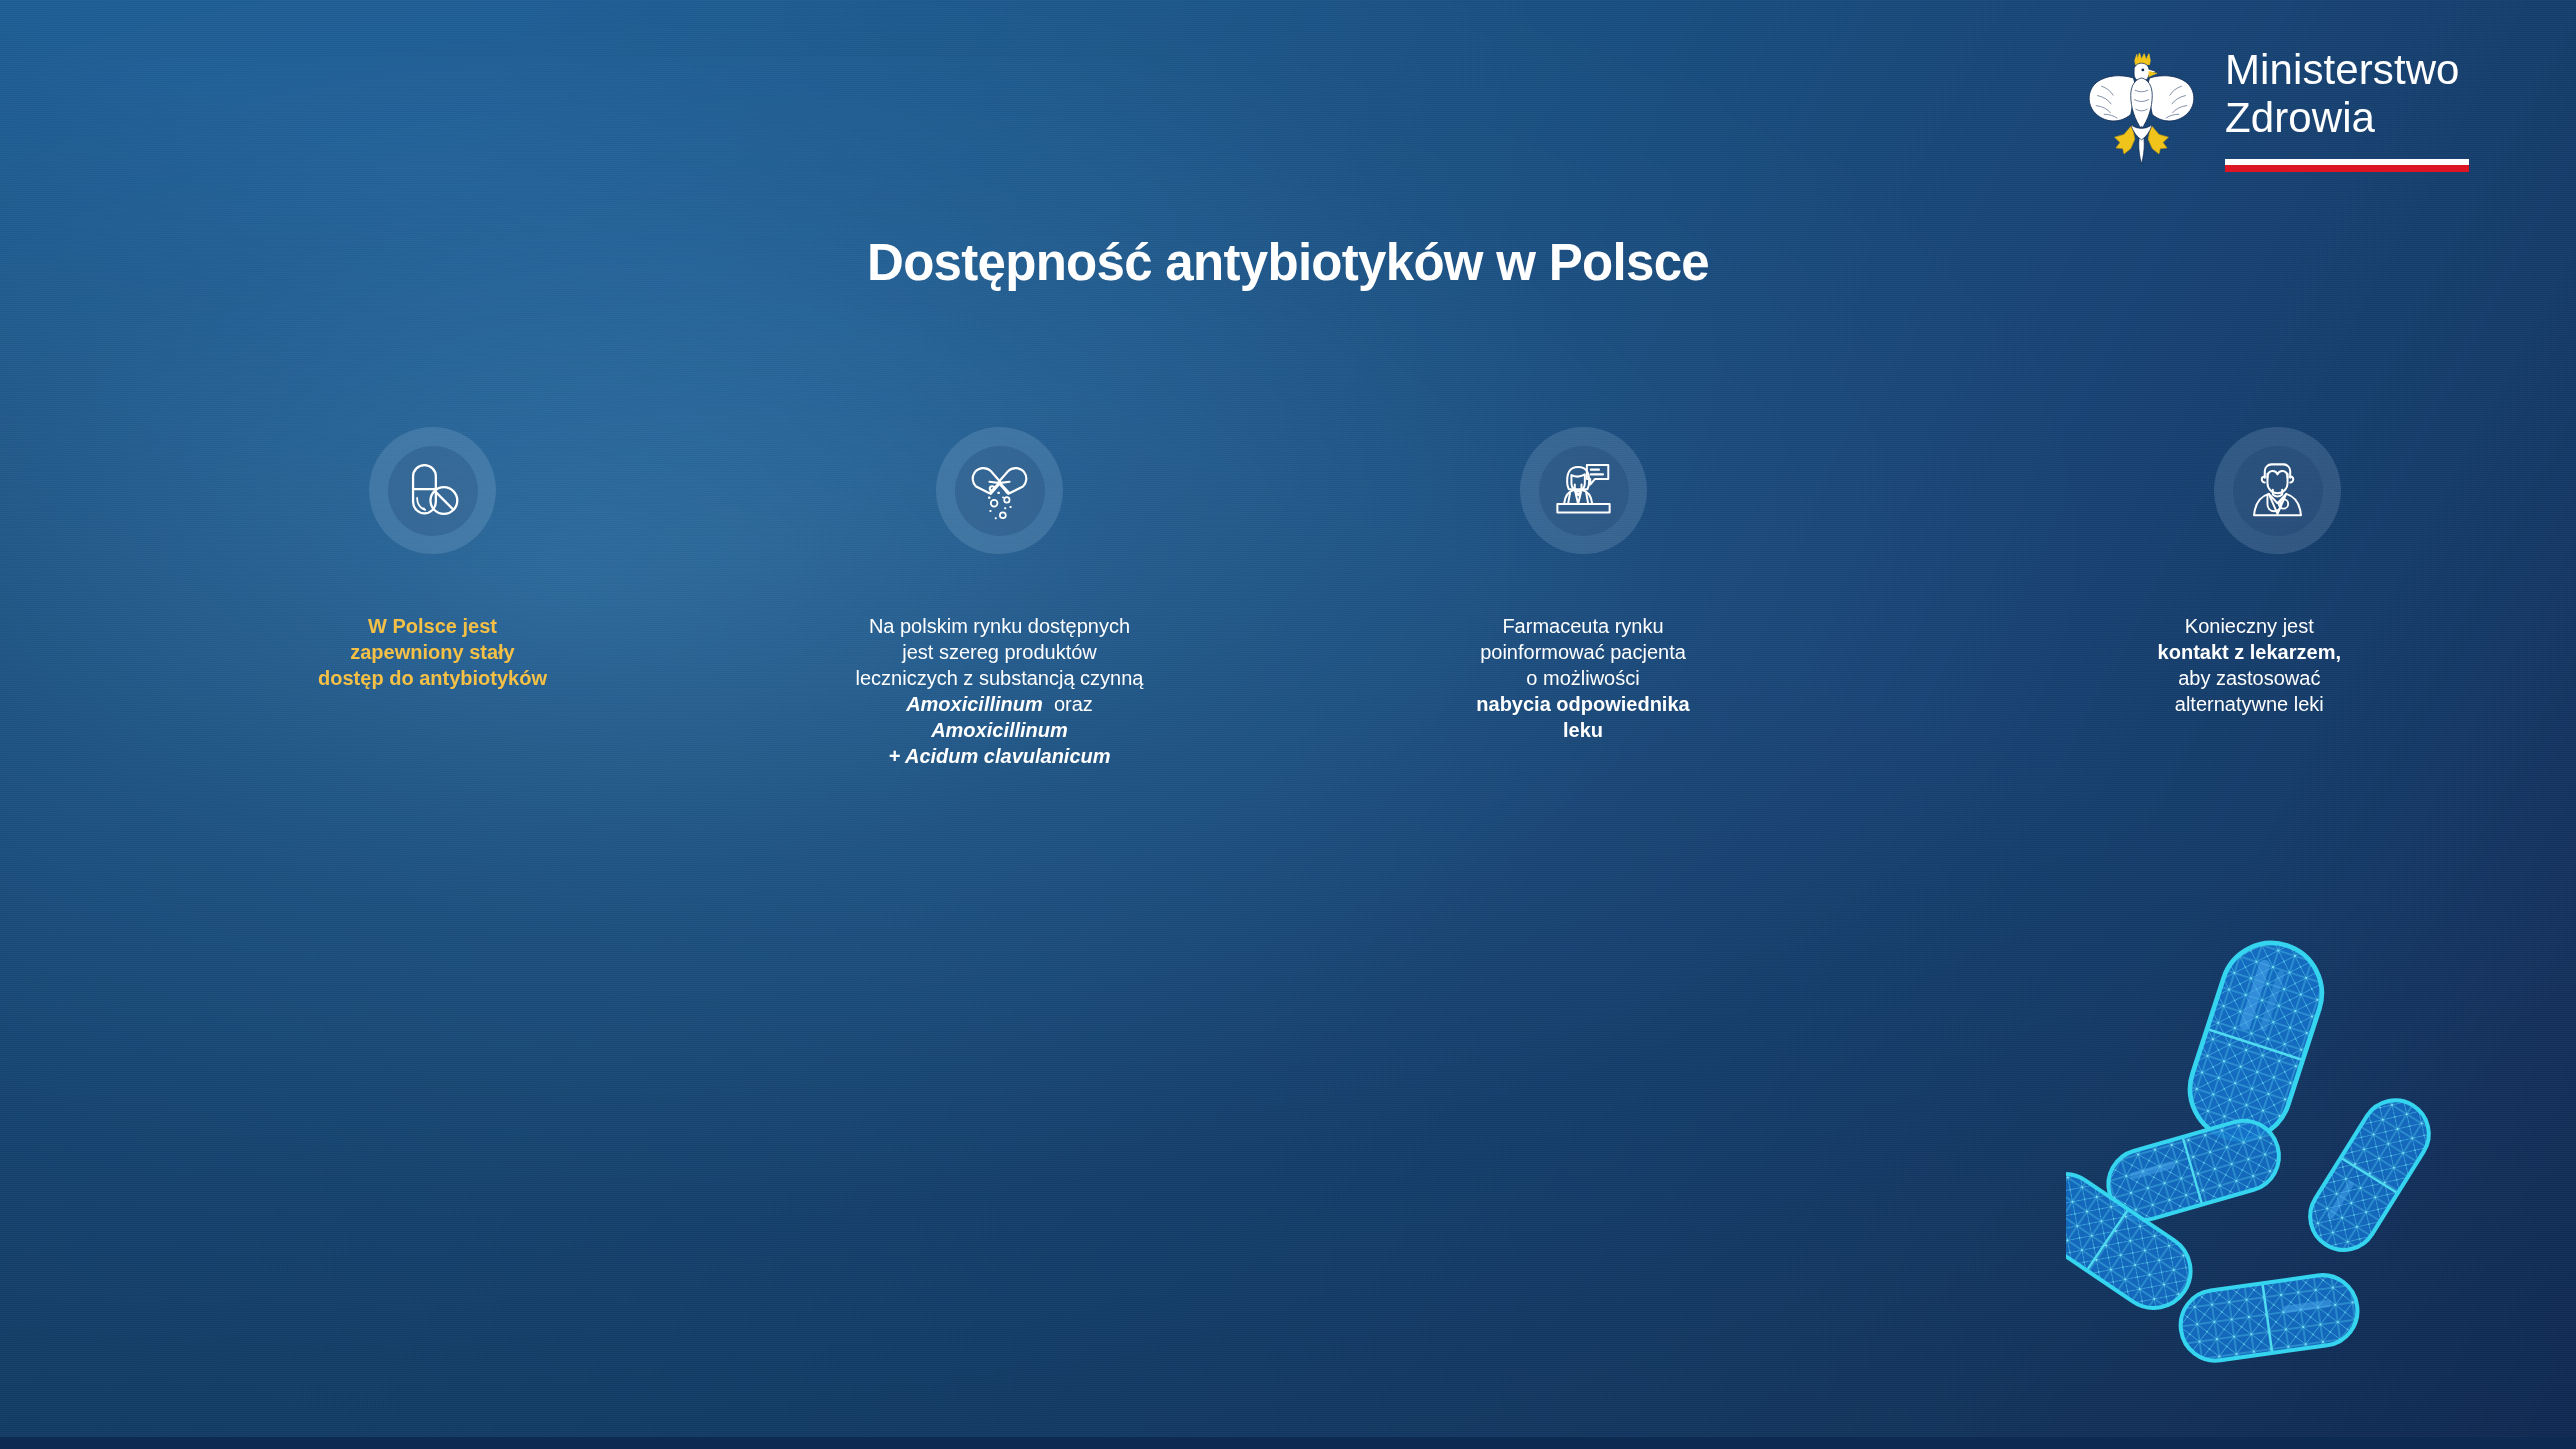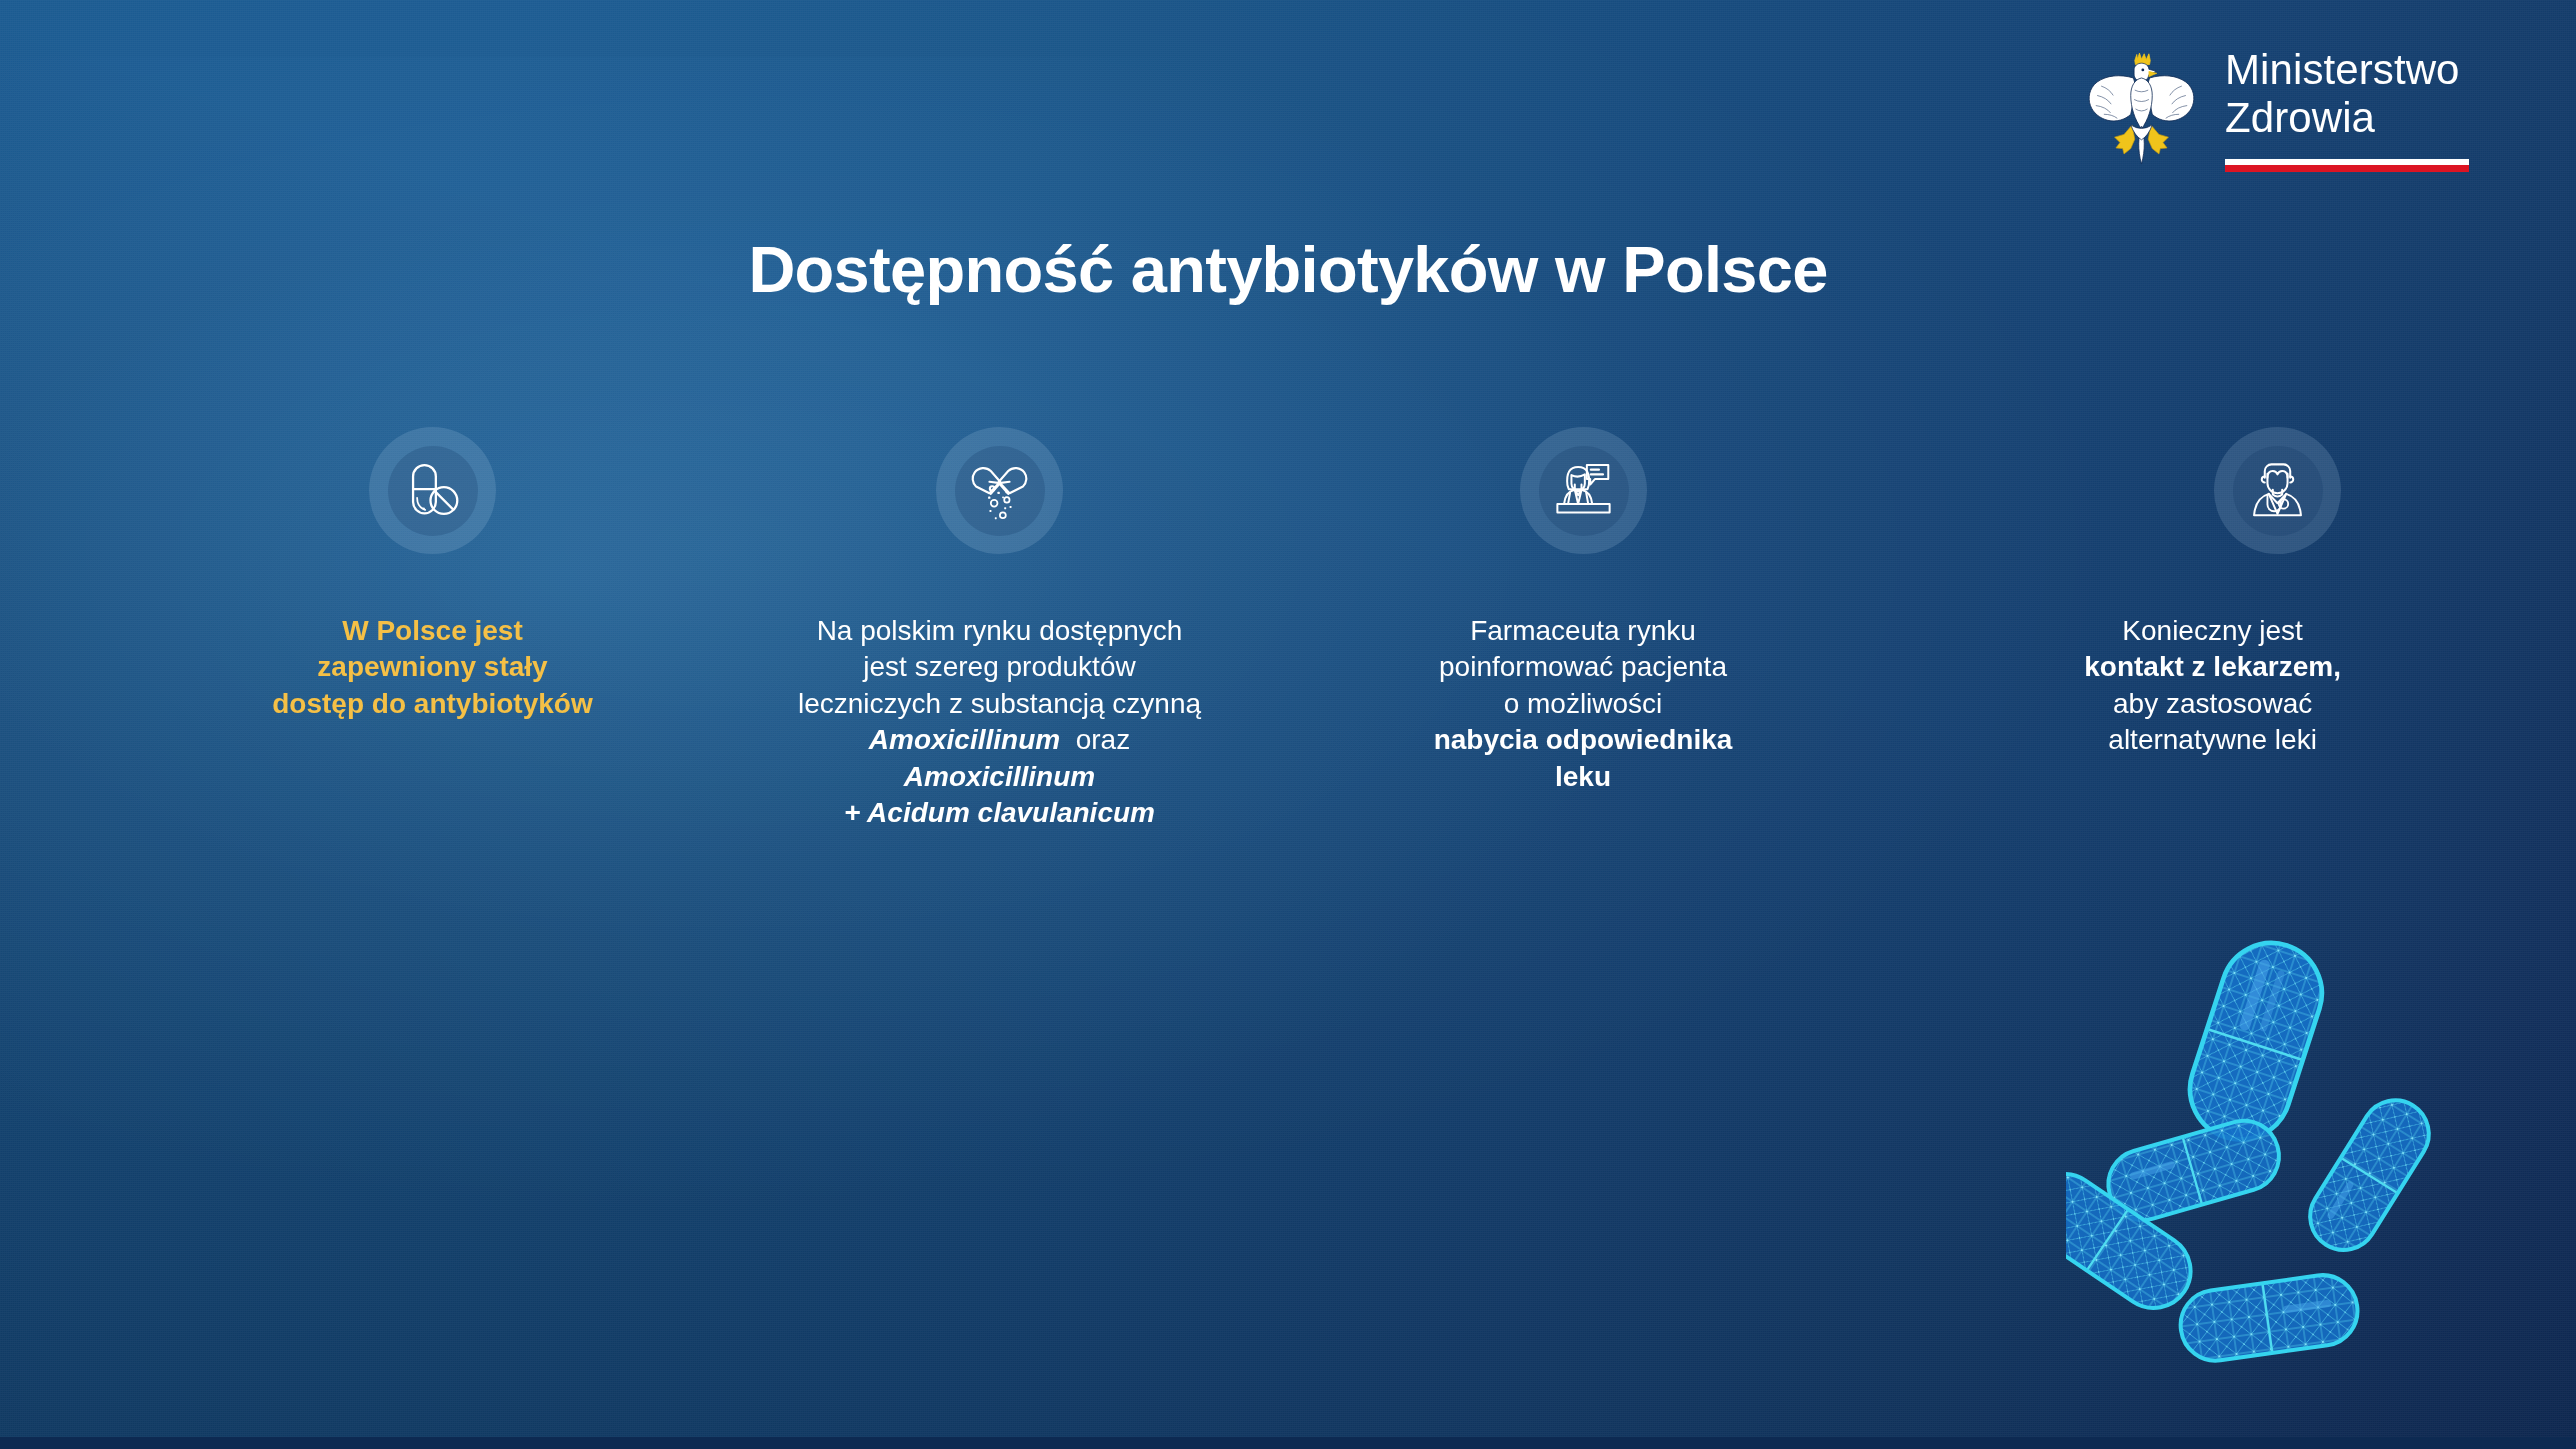--- a/index.html
+++ b/index.html
@@ -89,21 +89,21 @@
   .flag-red   { width: 100%; height: 6.7px; background: #dc1423; }
 
   
   .title {
     position: absolute;
     top: 236px;
     left: 0;
     width: 2576px;
     text-align: center;
     color: #ffffff;
-    font-size: 65px;
+    font-size: 51px;
     font-weight: 700;
     letter-spacing: -0.7px;
     line-height: 1.06;
   }
 
   
   .columns {
     position: absolute;
     top: 427px;
     left: 201px;
@@ -149,21 +149,21 @@
     position: relative;
     width: 71px;
     height: 71px;
   }
   .badge svg { display: block; width: 100%; height: 100%; }
 
   .col-text {
     margin-top: 59px;
     text-align: center;
     color: #ffffff;
-    font-size: 28px;
+    font-size: 20px;
     line-height: 1.30;
     font-weight: 400;
   }
   .col-text b { font-weight: 700; }
   .col-text i  { font-weight: 700; text-align: right; }
   .text-gold { color: #f5c046; font-weight: 700; }
 
   
   .capsules {
     position: absolute;

